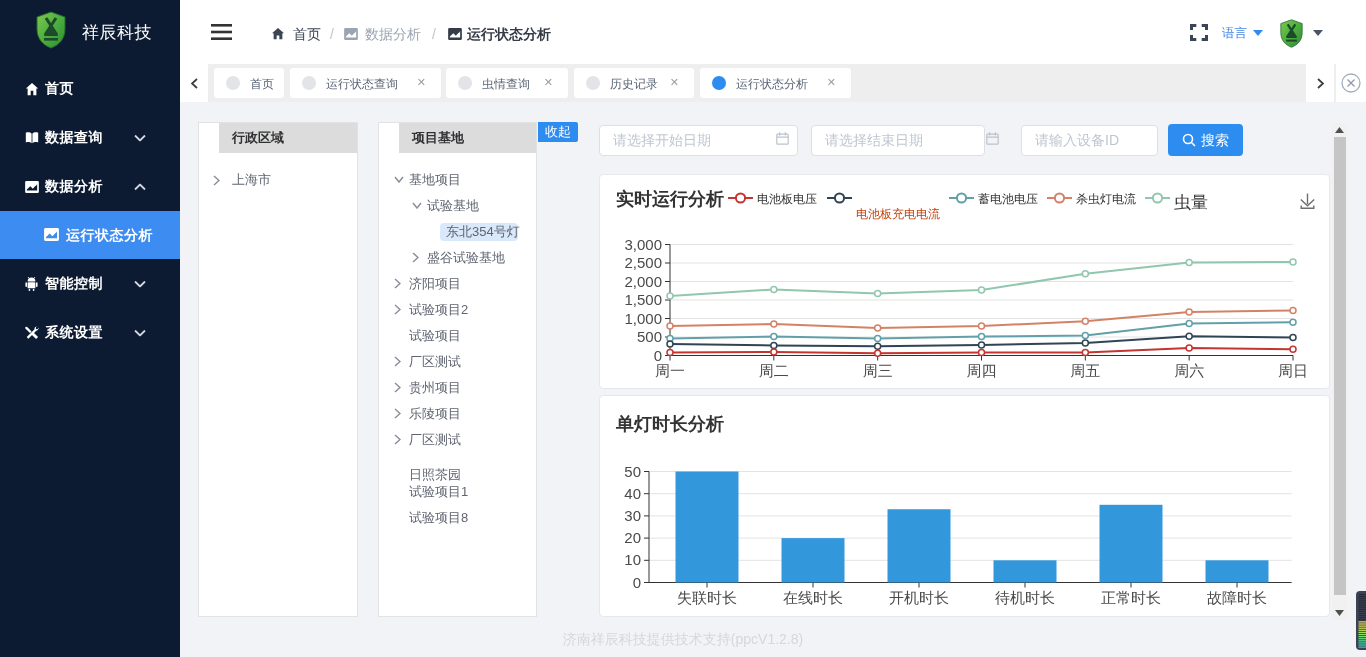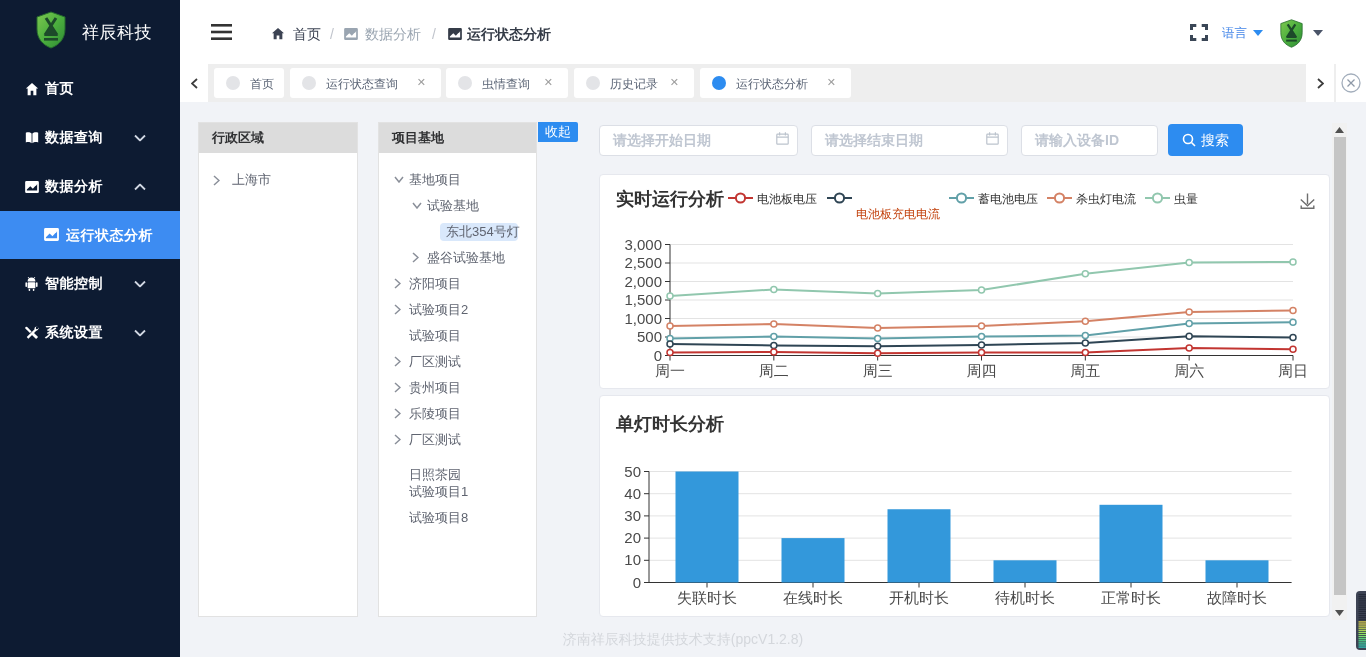--- a/index.html
+++ b/index.html
@@ -23,24 +23,24 @@
 #tabbar { left:180px; top:64px; width:1186px; height:38px; background:#eeeeee; }
 .tab { position:absolute; top:4px; height:30px; background:#fff; border-radius:3px; font-size:12px; color:#5a6475; }
 .tab .dot { position:absolute; left:12px; top:8px; width:14px; height:14px; border-radius:50%; background:#e3e4e7; }
 .tab .dot.blue { background:#2d8cf0; }
 .tab .txt { position:absolute; left:36px; top:8px; white-space:nowrap; }
 .tab .x { position:absolute; right:15px; top:8px; color:#9d9d9d; font-size:11px; }
 .nav-box { position:absolute; top:0; width:28px; height:38px; background:#fff; color:#333; text-align:center; line-height:38px; font-size:16px; }
 
 
 .panel { position:absolute; background:#fff; border:1px solid #e2e2e2; }
-.panel-h { height:30px; background:#dcdcdc; color:#303133; font-size:13px; font-weight:bold; line-height:30px; padding-left:13px; }
+.panel-h { height:30px; background:#dcdcdc; color:#303133; font-size:13px; font-weight:bold; line-height:30px; padding-left:13px;margin-left:20px; }
 .tree-row { position:absolute; height:26px; line-height:26px; font-size:13px; color:#5f6470; white-space:nowrap; }
 
-.inp { position:absolute; top:125px; height:31px; background:#fff; border:1px solid #dcdfe6; border-radius:4px; color:#bfc6d1; font-size:14px; line-height:29px; padding-left:13px;font-weight:bold; }
+.inp { position:absolute; top:125px; height:31px; background:#fff; border:1px solid #dcdfe6; border-radius:4px; color:#bfc6d1; font-size:14px; line-height:29px; padding-left:13px; }
 #searchbtn { position:absolute; left:1168px; top:124px; width:75px; height:32px; background:#2d8cf0; border-radius:4px; color:#fff; font-size:14px; text-align:center; line-height:32px; }
 
 .card { position:absolute; left:599px; width:731px; background:#fff; border:1px solid #e6e8ee; border-radius:4px; }
 .card-title { position:absolute; left:16px; font-size:18px; font-weight:bold; color:#333; }
 
 #footer { position:absolute; left:0; top:631px; width:1366px; text-align:center; font-size:14px; color:#d4d7dc; }
 
 
 #sb-track { position:absolute; left:1332px; top:123px; width:15px; height:497px; background:#f1f1f1; }
 #sb-thumb { position:absolute; left:1333.5px; top:137px; width:12px; height:458px; background:#c5c5c5; }
@@ -256,21 +256,21 @@
     <svg class="abs" style="left:394px;top:434px" width="7" height="11" viewBox="0 0 7 11">
       <path d="M1 1 L6 5.5 L1 10" fill="none" stroke="#8a8f99" stroke-width="1.5"></path>
     </svg>
     <div class="tree-row" style="left:409px;top:427px">厂区测试</div>
     <div class="tree-row" style="left:409px;top:462px">日照茶园</div>
     <div class="tree-row" style="left:409px;top:479px">试验项目1</div>
     <div class="tree-row" style="left:409px;top:505px">试验项目8</div>
   </div>
 
 <div class="inp" style="left:599px;width:199px">请选择开始日期</div>
-<div class="inp" style="left:811px;width:197px">请选择结束日期</div>
+<div class="inp" style="left:811px;width:174px">请选择结束日期</div>
 <div class="inp" style="left:1021px;width:137px">请输入设备ID</div>
 <svg class="abs" style="left:776px;top:132px" width="13" height="13" viewBox="0 0 13 13" fill="none" stroke="#bcc3cd" stroke-width="1.2">
     <rect x="0.8" y="2.2" width="11.4" height="10" rx="0.8"></rect>
     <path d="M0.8 5.2 H12.2 M3.6 0.3 V3.4 M9.4 0.3 V3.4"></path>
   </svg>
 <svg class="abs" style="left:986px;top:132px" width="13" height="13" viewBox="0 0 13 13" fill="none" stroke="#bcc3cd" stroke-width="1.2">
     <rect x="0.8" y="2.2" width="11.4" height="10" rx="0.8"></rect>
     <path d="M0.8 5.2 H12.2 M3.6 0.3 V3.4 M9.4 0.3 V3.4"></path>
   </svg>
 <div id="searchbtn"><svg style="vertical-align:-2px" width="14" height="14" viewBox="0 0 14 14" fill="none" stroke="#fff" stroke-width="1.6">
@@ -379,21 +379,21 @@
   <span class="abs" style="left:378px;top:16px;font-size:12px;color:#333;white-space:nowrap">蓄电池电压</span>
     <svg class="abs" style="left:447px;top:17px" width="25" height="12" viewBox="0 0 25 12">
     <path d="M0 6 H25" stroke="#d48265" stroke-width="2"></path>
     <circle cx="12.5" cy="6" r="4.6" fill="#fff" stroke="#d48265" stroke-width="2"></circle>
     </svg>
   <span class="abs" style="left:476px;top:16px;font-size:12px;color:#333;white-space:nowrap">杀虫灯电流</span>
     <svg class="abs" style="left:545px;top:17px" width="25" height="12" viewBox="0 0 25 12">
     <path d="M0 6 H25" stroke="#91c7ae" stroke-width="2"></path>
     <circle cx="12.5" cy="6" r="4.6" fill="#fff" stroke="#91c7ae" stroke-width="2"></circle>
     </svg>
-  <span class="abs" style="left:574px;top:16px;font-size:12px;color:#333;white-space:nowrap">虫量</span>
+  <span class="abs" style="left:574px;top:16px;font-size:17px;color:#333;white-space:nowrap">虫量</span>
   </div>
 
 <div class="card" style="top:395px;height:222px">
   <div class="card-title" style="top:16px">单灯时长分析</div>
   <svg id="barchart" class="abs" style="left:0;top:0" width="729" height="220">
       <path d="M49 164.3 H691.6" stroke="#e3e3e3" stroke-width="1"></path>
       <path d="M49 142.1 H691.6" stroke="#e3e3e3" stroke-width="1"></path>
       <path d="M49 119.9 H691.6" stroke="#e3e3e3" stroke-width="1"></path>
       <path d="M49 97.7 H691.6" stroke="#e3e3e3" stroke-width="1"></path>
       <path d="M49 75.5 H691.6" stroke="#e3e3e3" stroke-width="1"></path>

